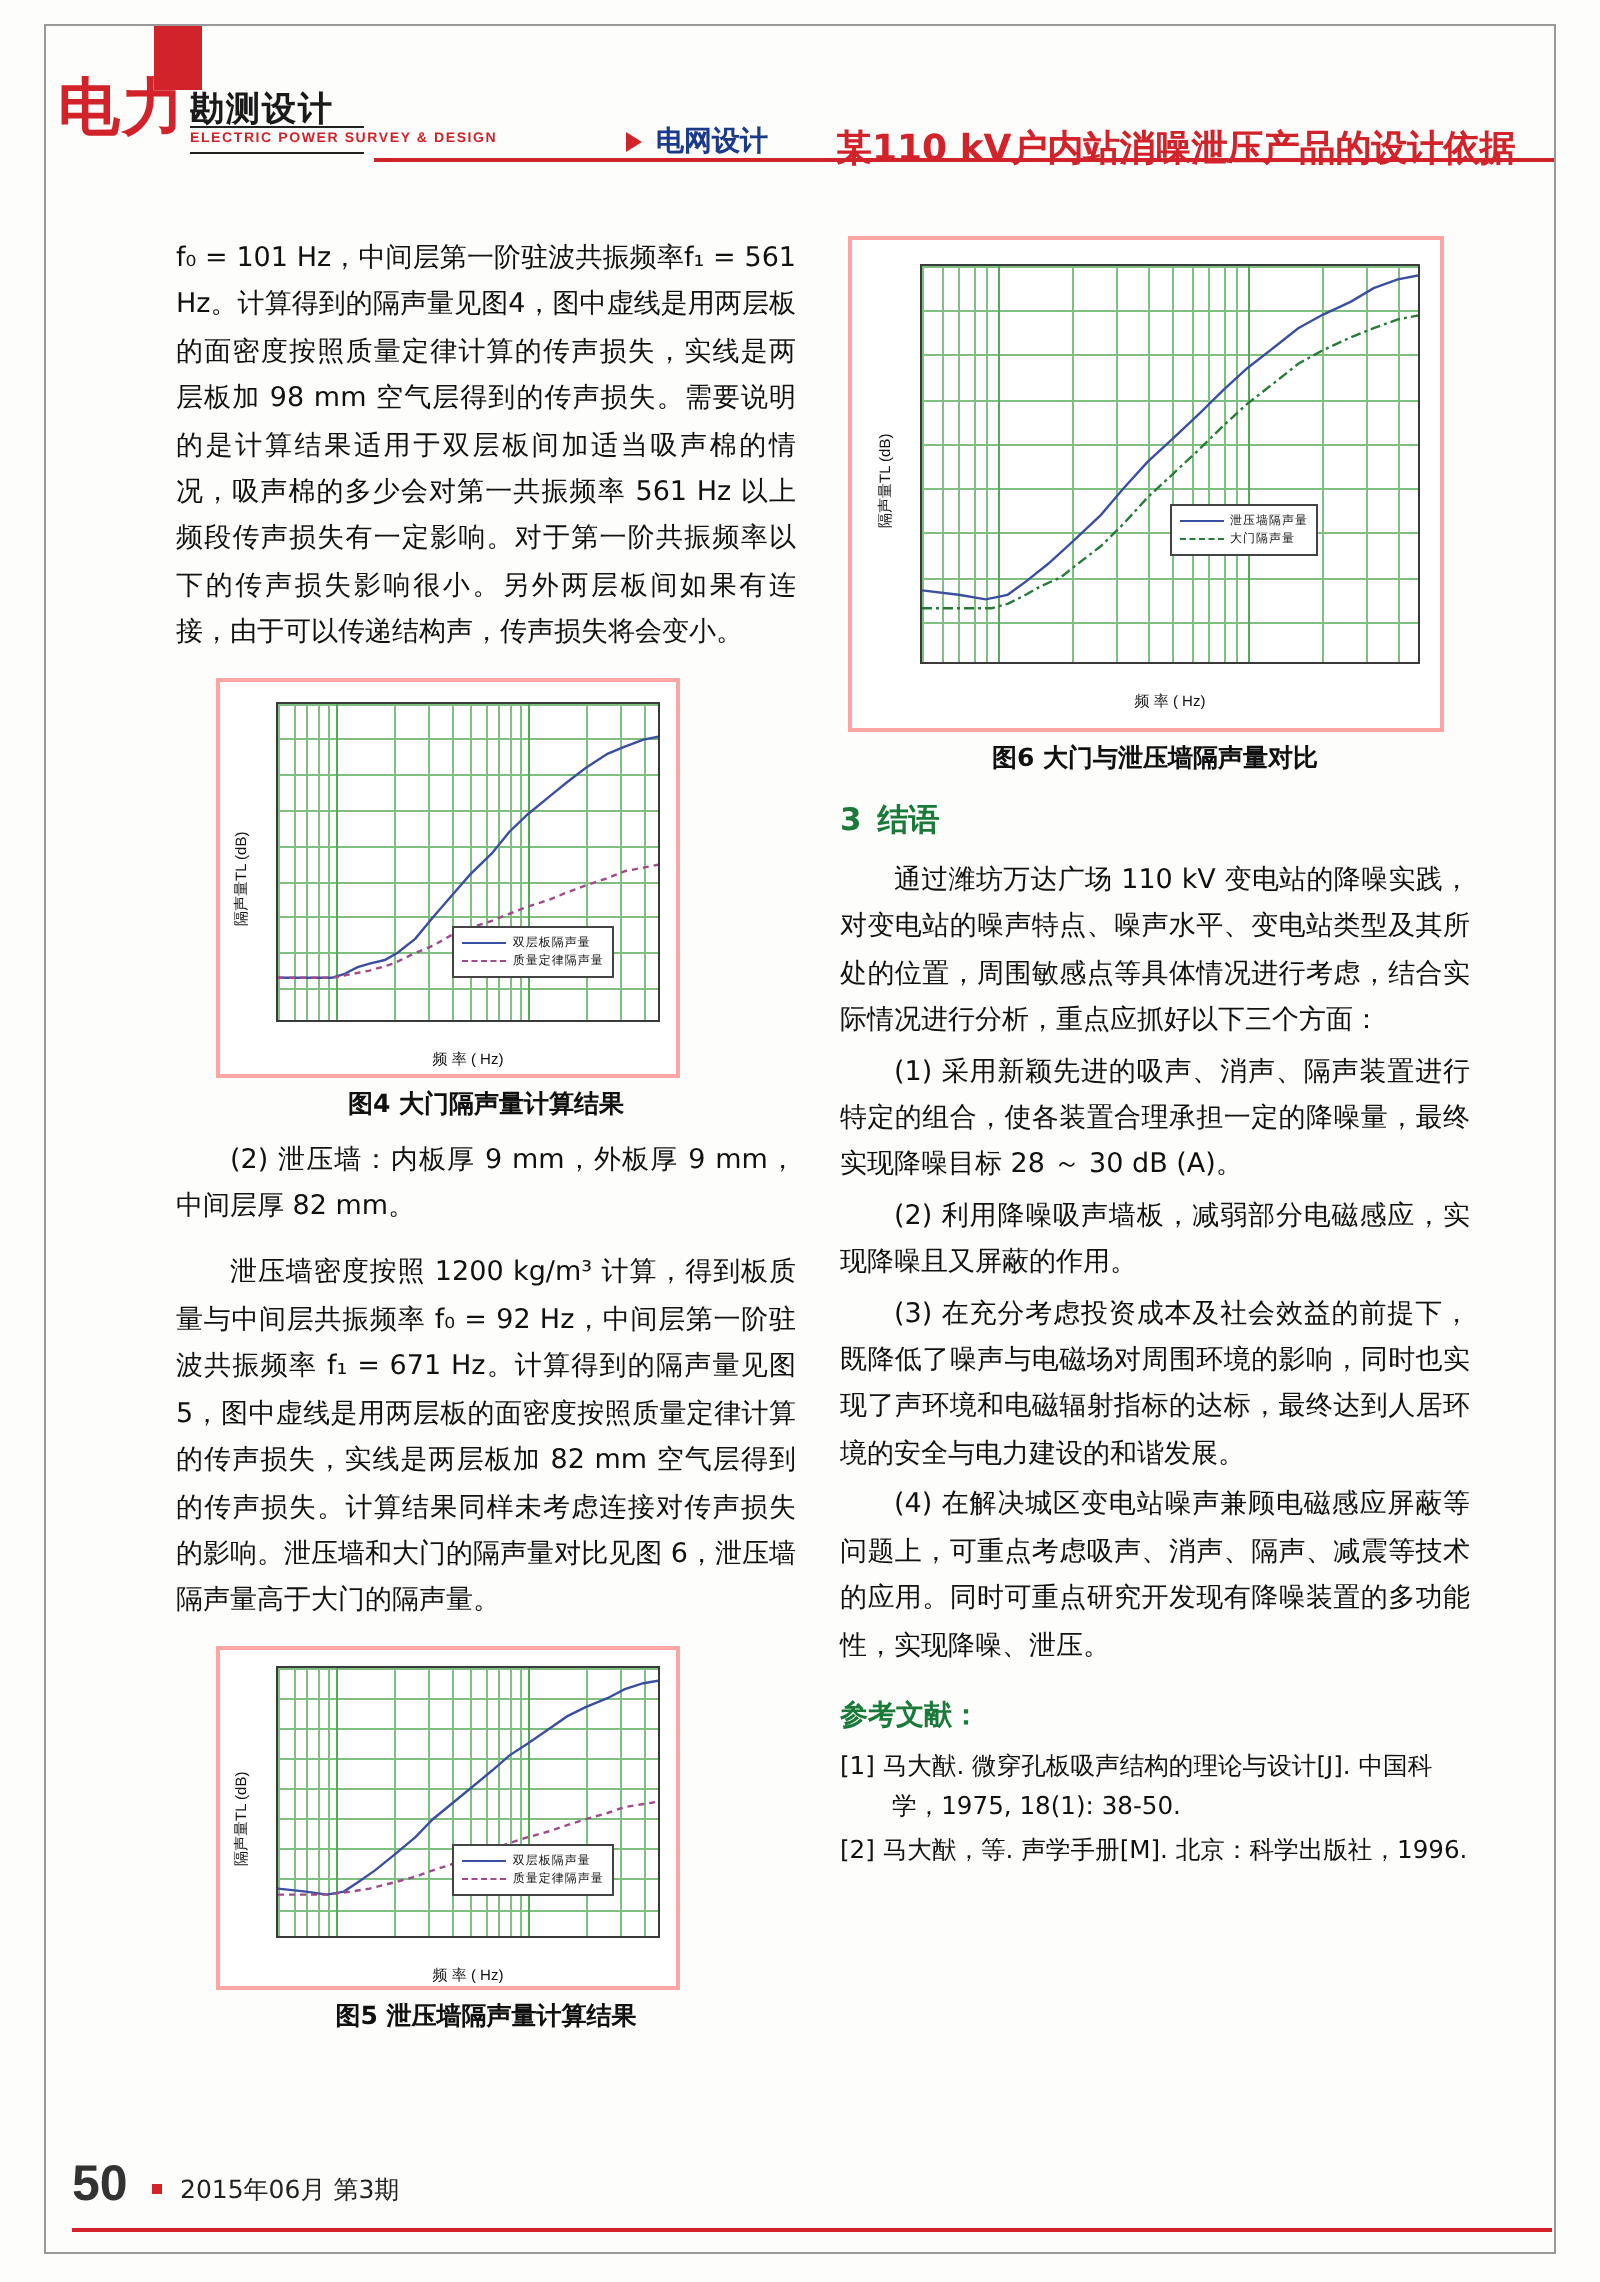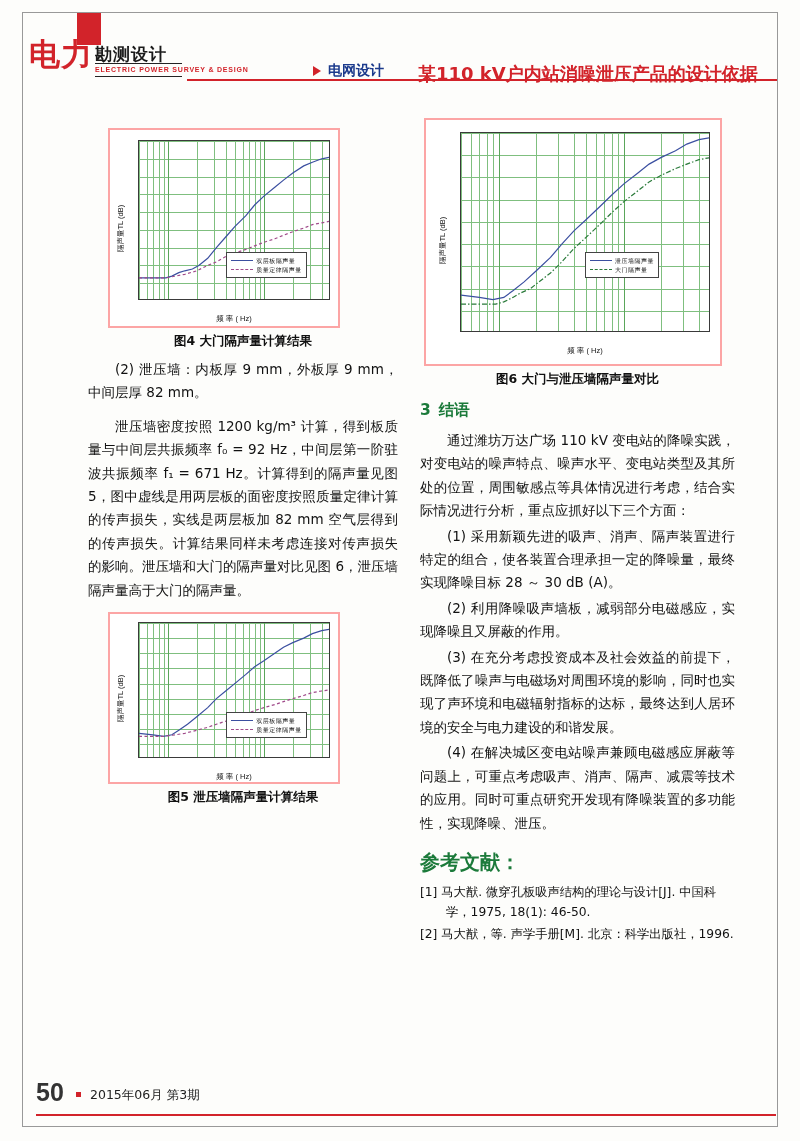--- a/index.html
+++ b/index.html
@@ -147,21 +147,21 @@
   }
   h2.sec {
     font-size: 15.5px;
     font-weight: bold;
     color: #1b7a3a;
     margin: 12px 0 8px 0;
     font-family: "DejaVu Sans", sans-serif;
   }
   h2.sec .num { color: #1b7a3a; margin-right: 8px;}
   .refs-title {
-    font-size: 20px;
+    font-size: 14px;
     font-weight: bold;
     color: #1b7a3a;
     margin: 14px 0 6px 0;
     font-family: "DejaVu Sans", sans-serif;
   }
   .ref-item {
     font-size: 12.3px;
     line-height: 20px;
     font-family: "DejaVu Sans", sans-serif;
     margin-bottom: 2px;
@@ -271,20 +271,21 @@
     <div class="hdr-underline"></div>
     <div class="hdr-title-en">ELECTRIC POWER SURVEY &amp; DESIGN</div>
     <div class="hdr-underline2"></div>
     <div class="hdr-arrow"></div>
     <div class="hdr-sec">电网设计</div>
     <div class="hdr-art">某110 kV户内站消噪泄压产品的设计依据</div>
     <div class="hdr-rule"></div>
   </div>
 
   <div class="col-left">
+    <p class="body">f₀ = 101 Hz，中间层第一阶驻波共振频率f₁ = 561 Hz。计算得到的隔声量见图4，图中虚线是用两层板的面密度按照质量定律计算的传声损失，实线是两层板加 98 mm 空气层得到的传声损失。需要说明的是计算结果适用于双层板间加适当吸声棉的情况，吸声棉的多少会对第一共振频率 561 Hz 以上频段传声损失有一定影响。对于第一阶共振频率以下的传声损失影响很小。另外两层板间如果有连接，由于可以传递结构声，传声损失将会变小。</p>
 
     <div style="margin-top:10px;">
       <div class="chart-box" id="fig4-box" style="width:232px;height:200px;margin-left:20px;">
           <div class="chart-plot" style="left: 28px; top: 10px; width: 192px; height: 160px;">
             <div class="gl glh" style="top: 142.222px;"></div>
             <div class="gl glh" style="top: 124.444px;"></div>
             <div class="gl glh" style="top: 106.667px;"></div>
             <div class="gl glh" style="top: 88.8889px;"></div>
             <div class="gl glh" style="top: 71.1111px;"></div>
             <div class="gl glh" style="top: 53.3333px;"></div>
@@ -442,21 +443,21 @@
       <span class="num">3</span><span>结语</span>
     </h2>
 
     <p class="body indent">通过潍坊万达广场 110 kV 变电站的降噪实践，对变电站的噪声特点、噪声水平、变电站类型及其所处的位置，周围敏感点等具体情况进行考虑，结合实际情况进行分析，重点应抓好以下三个方面：</p>
     <p class="body indent" style="margin-top:2px;">(1) 采用新颖先进的吸声、消声、隔声装置进行特定的组合，使各装置合理承担一定的降噪量，最终实现降噪目标 28 ～ 30 dB (A)。</p>
     <p class="body indent" style="margin-top:2px;">(2) 利用降噪吸声墙板，减弱部分电磁感应，实现降噪且又屏蔽的作用。</p>
     <p class="body indent" style="margin-top:2px;">(3) 在充分考虑投资成本及社会效益的前提下，既降低了噪声与电磁场对周围环境的影响，同时也实现了声环境和电磁辐射指标的达标，最终达到人居环境的安全与电力建设的和谐发展。</p>
     <p class="body indent" style="margin-top:2px;">(4) 在解决城区变电站噪声兼顾电磁感应屏蔽等问题上，可重点考虑吸声、消声、隔声、减震等技术的应用。同时可重点研究开发现有降噪装置的多功能性，实现降噪、泄压。</p>
 
     <div class="refs-title">参考文献：</div>
-    <div class="ref-item">[1]  马大猷. 微穿孔板吸声结构的理论与设计[J]. 中国科学，1975, 18(1): 46-50.</div>
+    <div class="ref-item">[1]  马大猷. 微穿孔板吸声结构的理论与设计[J]. 中国科学，1975, 18(1): 38-50.</div>
     <div class="ref-item">[2]  马大猷，等. 声学手册[M]. 北京：科学出版社，1996.</div>
   </div>
 
   <div class="footer">
     <div class="foot-page">50</div>
     <div class="foot-sq"></div>
     <div class="foot-issue">2015年06月   第3期</div>
     <div class="foot-rule"></div>
   </div>
 </div>

